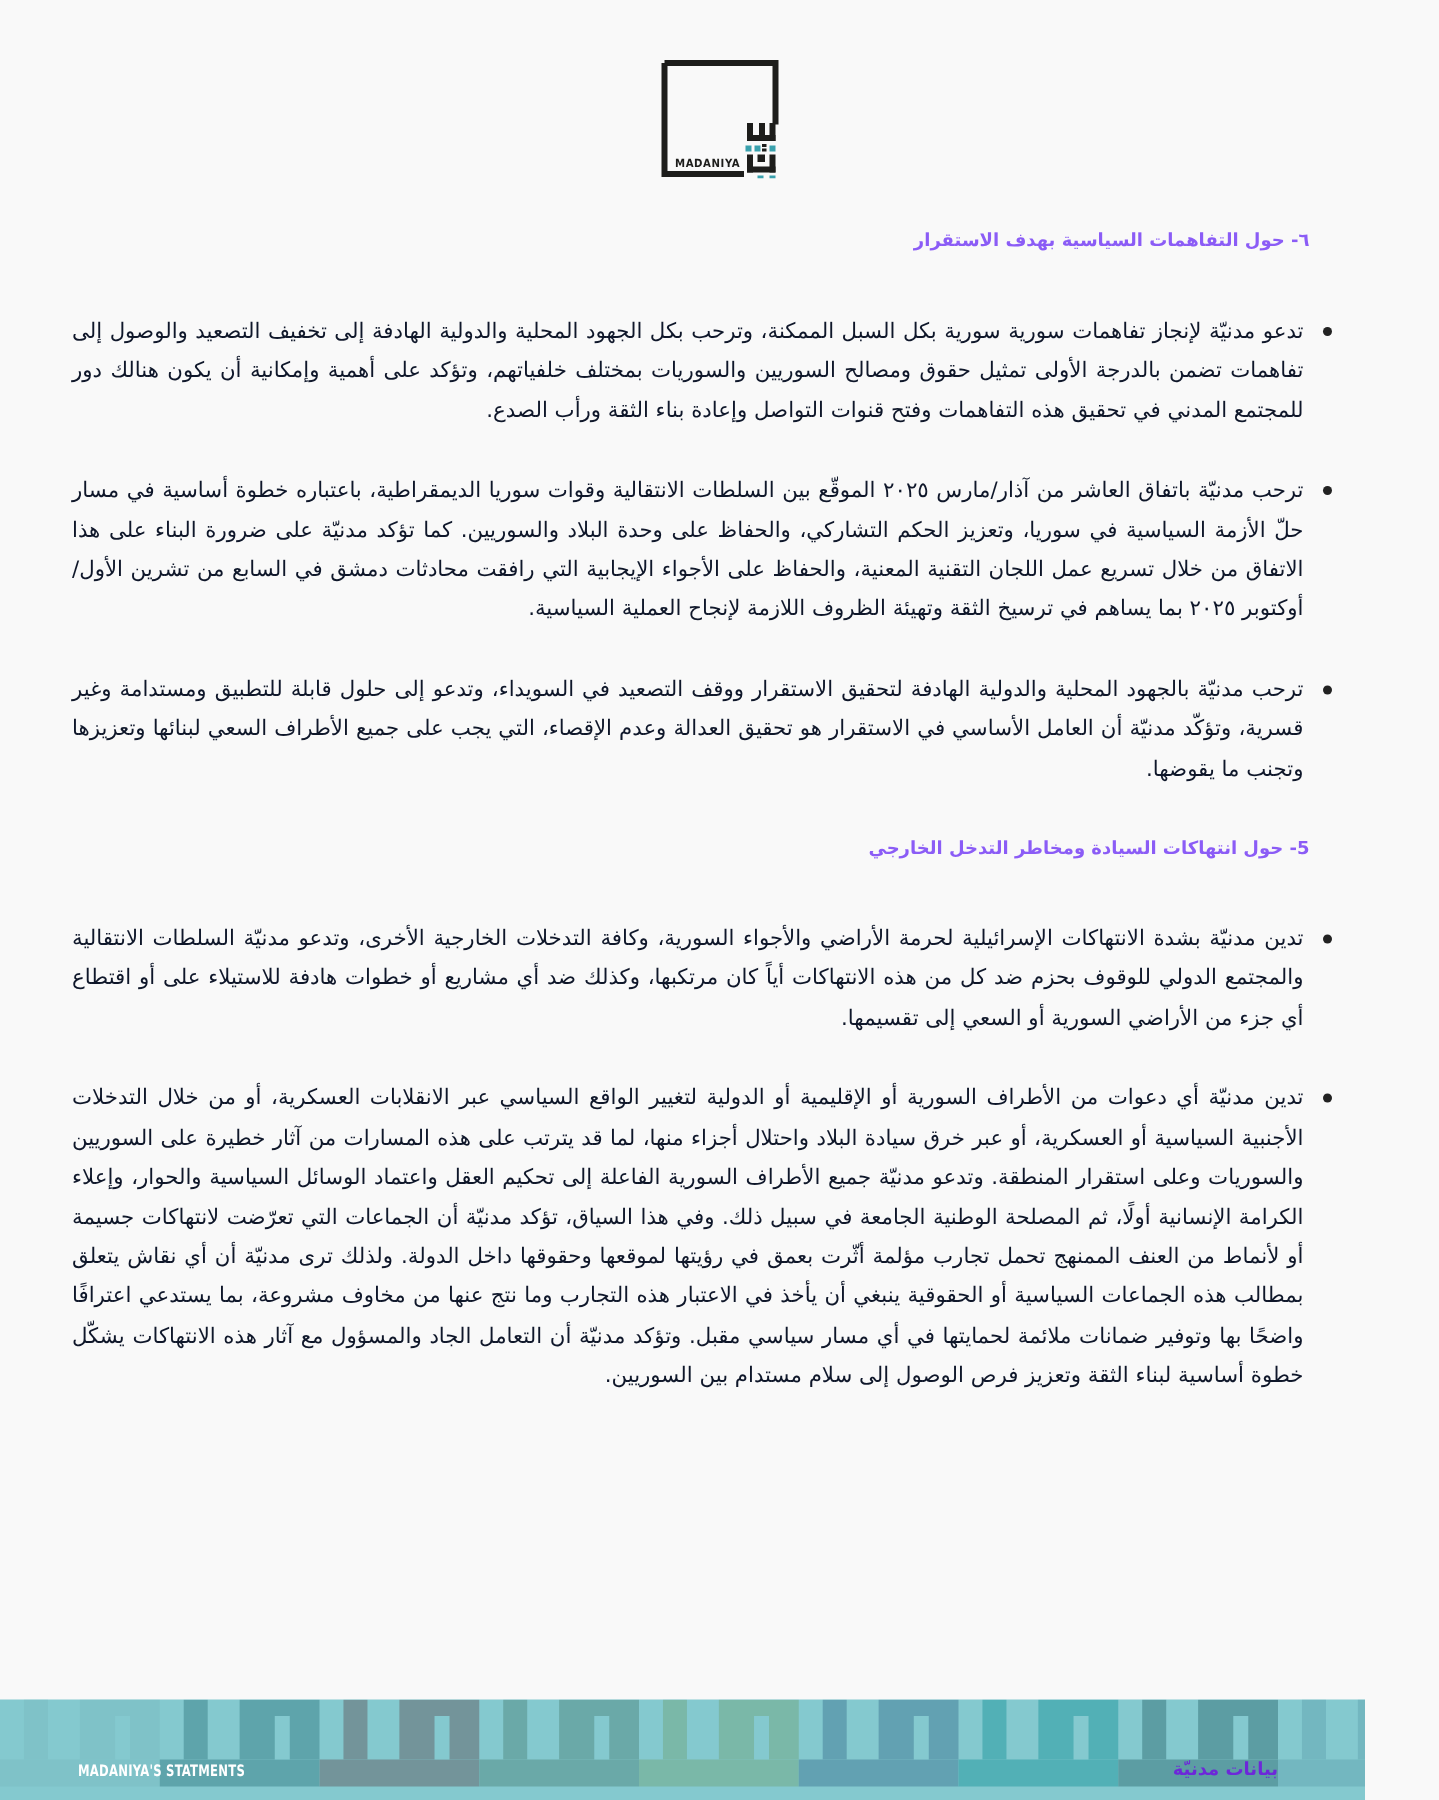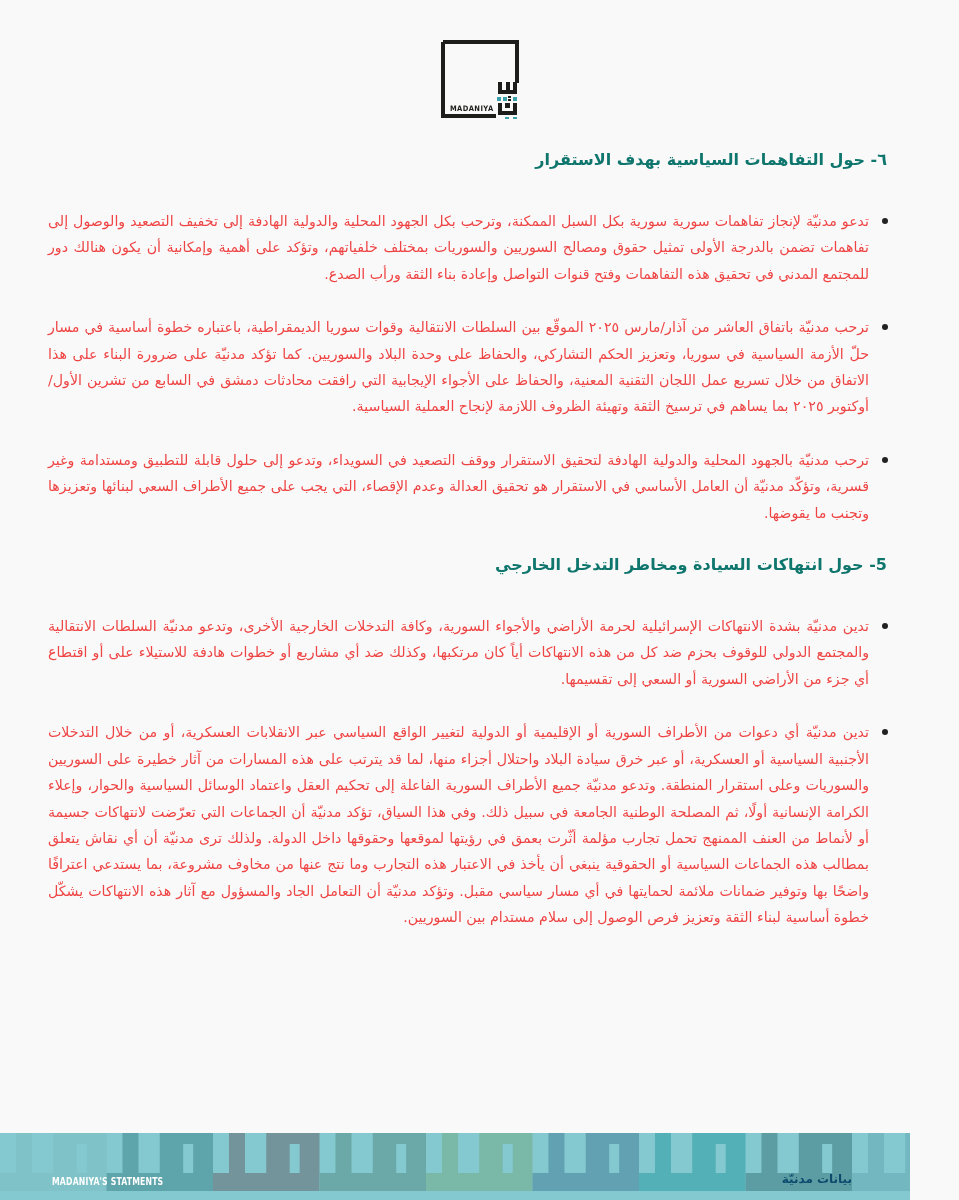--- a/index.html
+++ b/index.html
@@ -27,39 +27,39 @@
       position: absolute;
       left: 48px;
       right: 68px;
       top: 140px;
       direction: rtl;
       text-align: justify;
     }
     .section-title {
       font-family: "DejaVu Sans", sans-serif;
       font-weight: bold;
-      font-size: 16px;
+      font-size: 12px;
       line-height: 24px;
-      margin: 4px;
-      color: #0f766e;
+      margin: 18px;
+      color: #8b5cf6;
     }
     .section-title.s6 { margin-top: 8px; margin-bottom: 36px; }
     .section-title.s7 { margin-top: 0px; margin-bottom: 36px; }
     ul.bullets {
       list-style: none;
       padding: 0;
       margin: 0;
     }
     ul.bullets li {
       position: relative;
       padding-right: 22px;
       font-size: 14.2px;
       line-height: 26.4px;
       margin-bottom: 27px;
-      color: #ef4444;
+      color: #0f172a;
       text-align: justify;
       text-align-last: right;
     }
     ul.bullets li .dot {
       position: absolute;
       right: 3px;
       top: 10px;
       width: 6px;
       height: 6px;
       border-radius: 50%;
@@ -87,21 +87,21 @@
       transform: scaleX(0.82);
       transform-origin: left center;
     }
     .footer-right {
       position: absolute;
       right: 58px;
       top: 39px;
       font-family: "DejaVu Sans", sans-serif;
       font-weight: bold;
       font-size: 12px;
-      color: #0c4a6e;
+      color: #6d28d9;
       direction: rtl;
     }
   </style>
 </head>
 <body>
 
 <div class="logo">
   <svg width="80" height="80" viewBox="0 0 80 80">
 
     <path d="M3 3 H77 V44" fill="none" stroke="#1d1d1b" stroke-width="4"></path>

